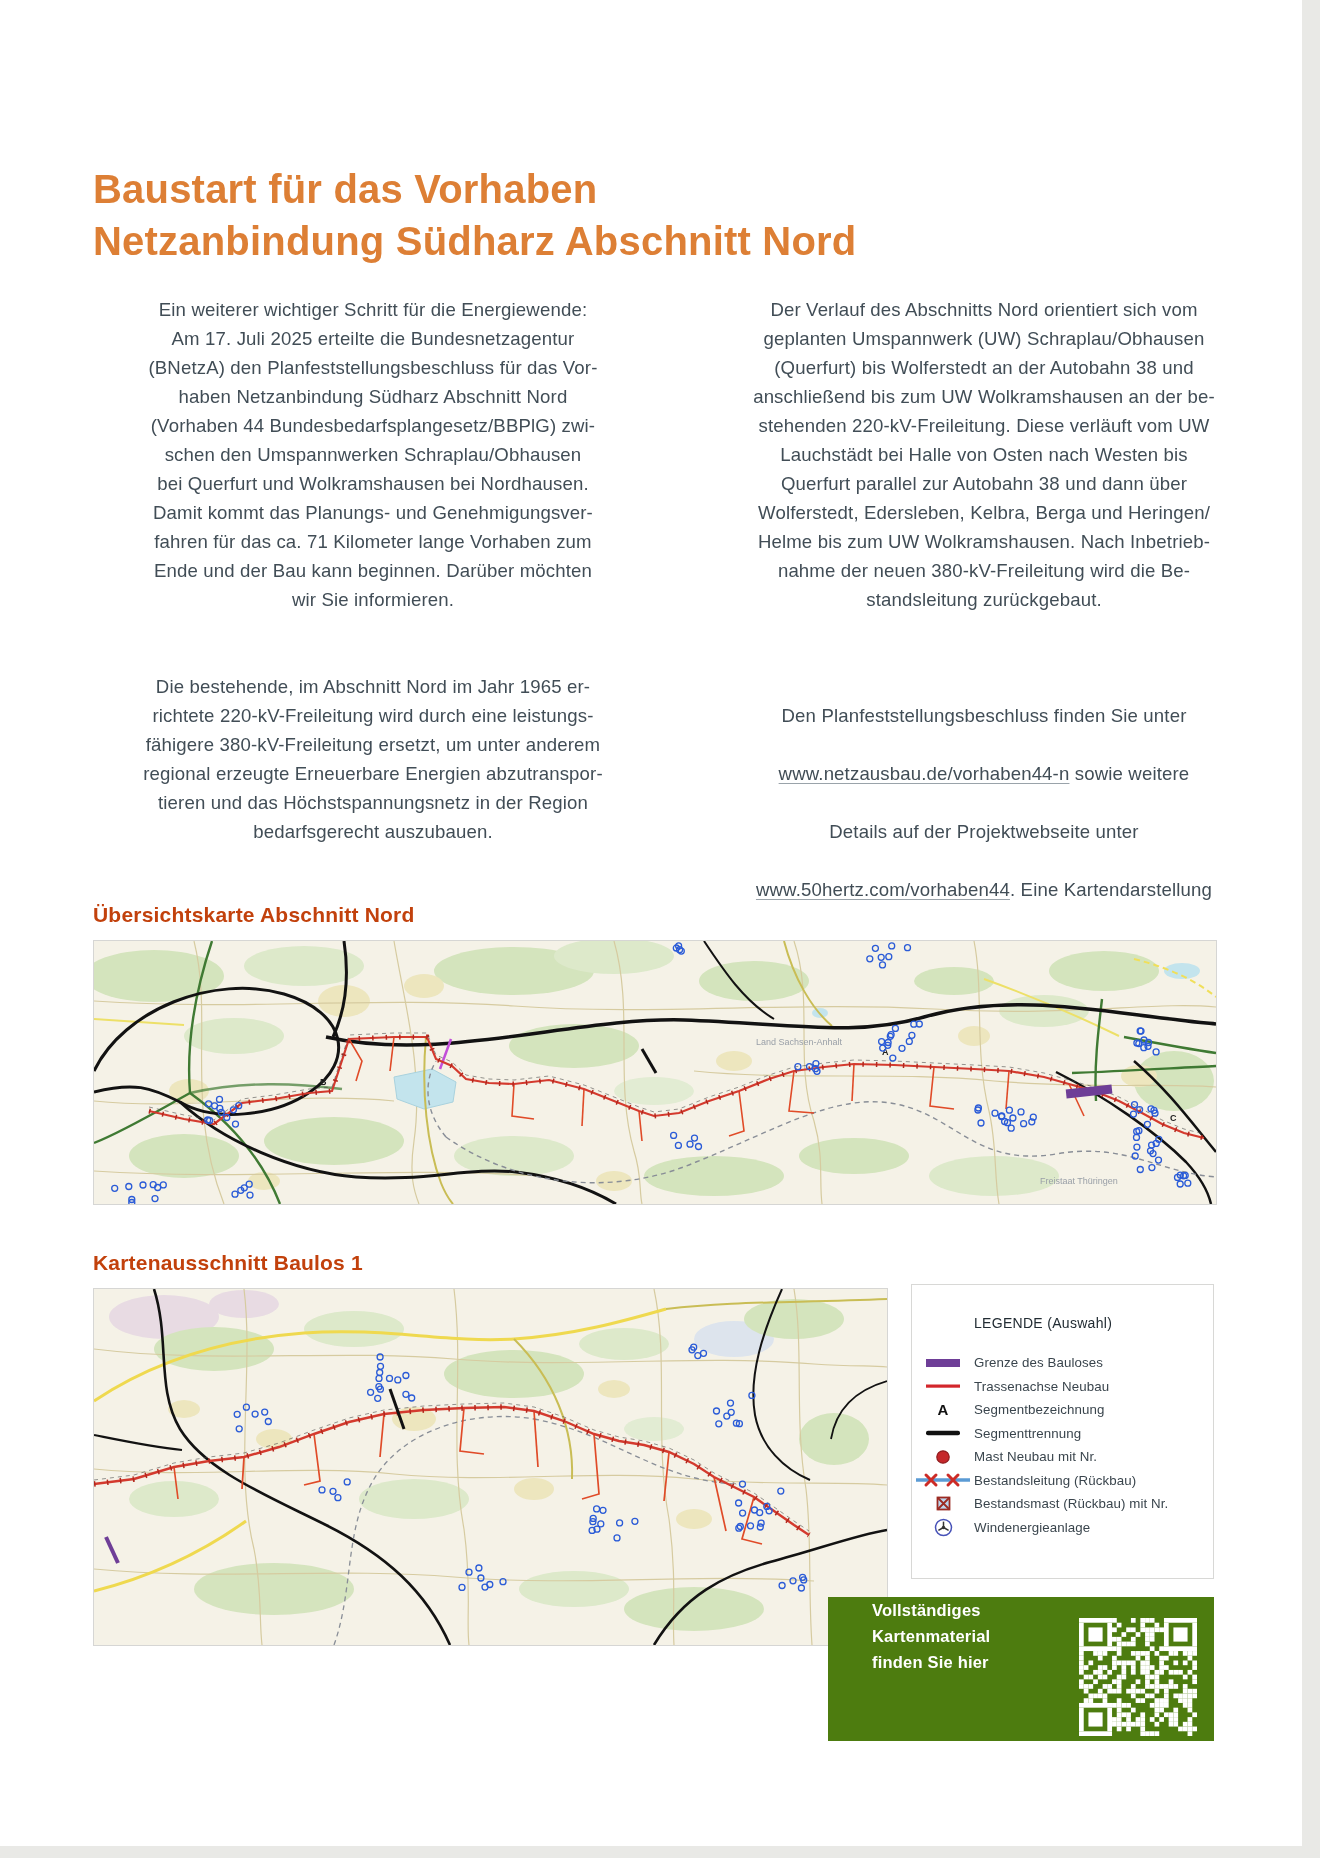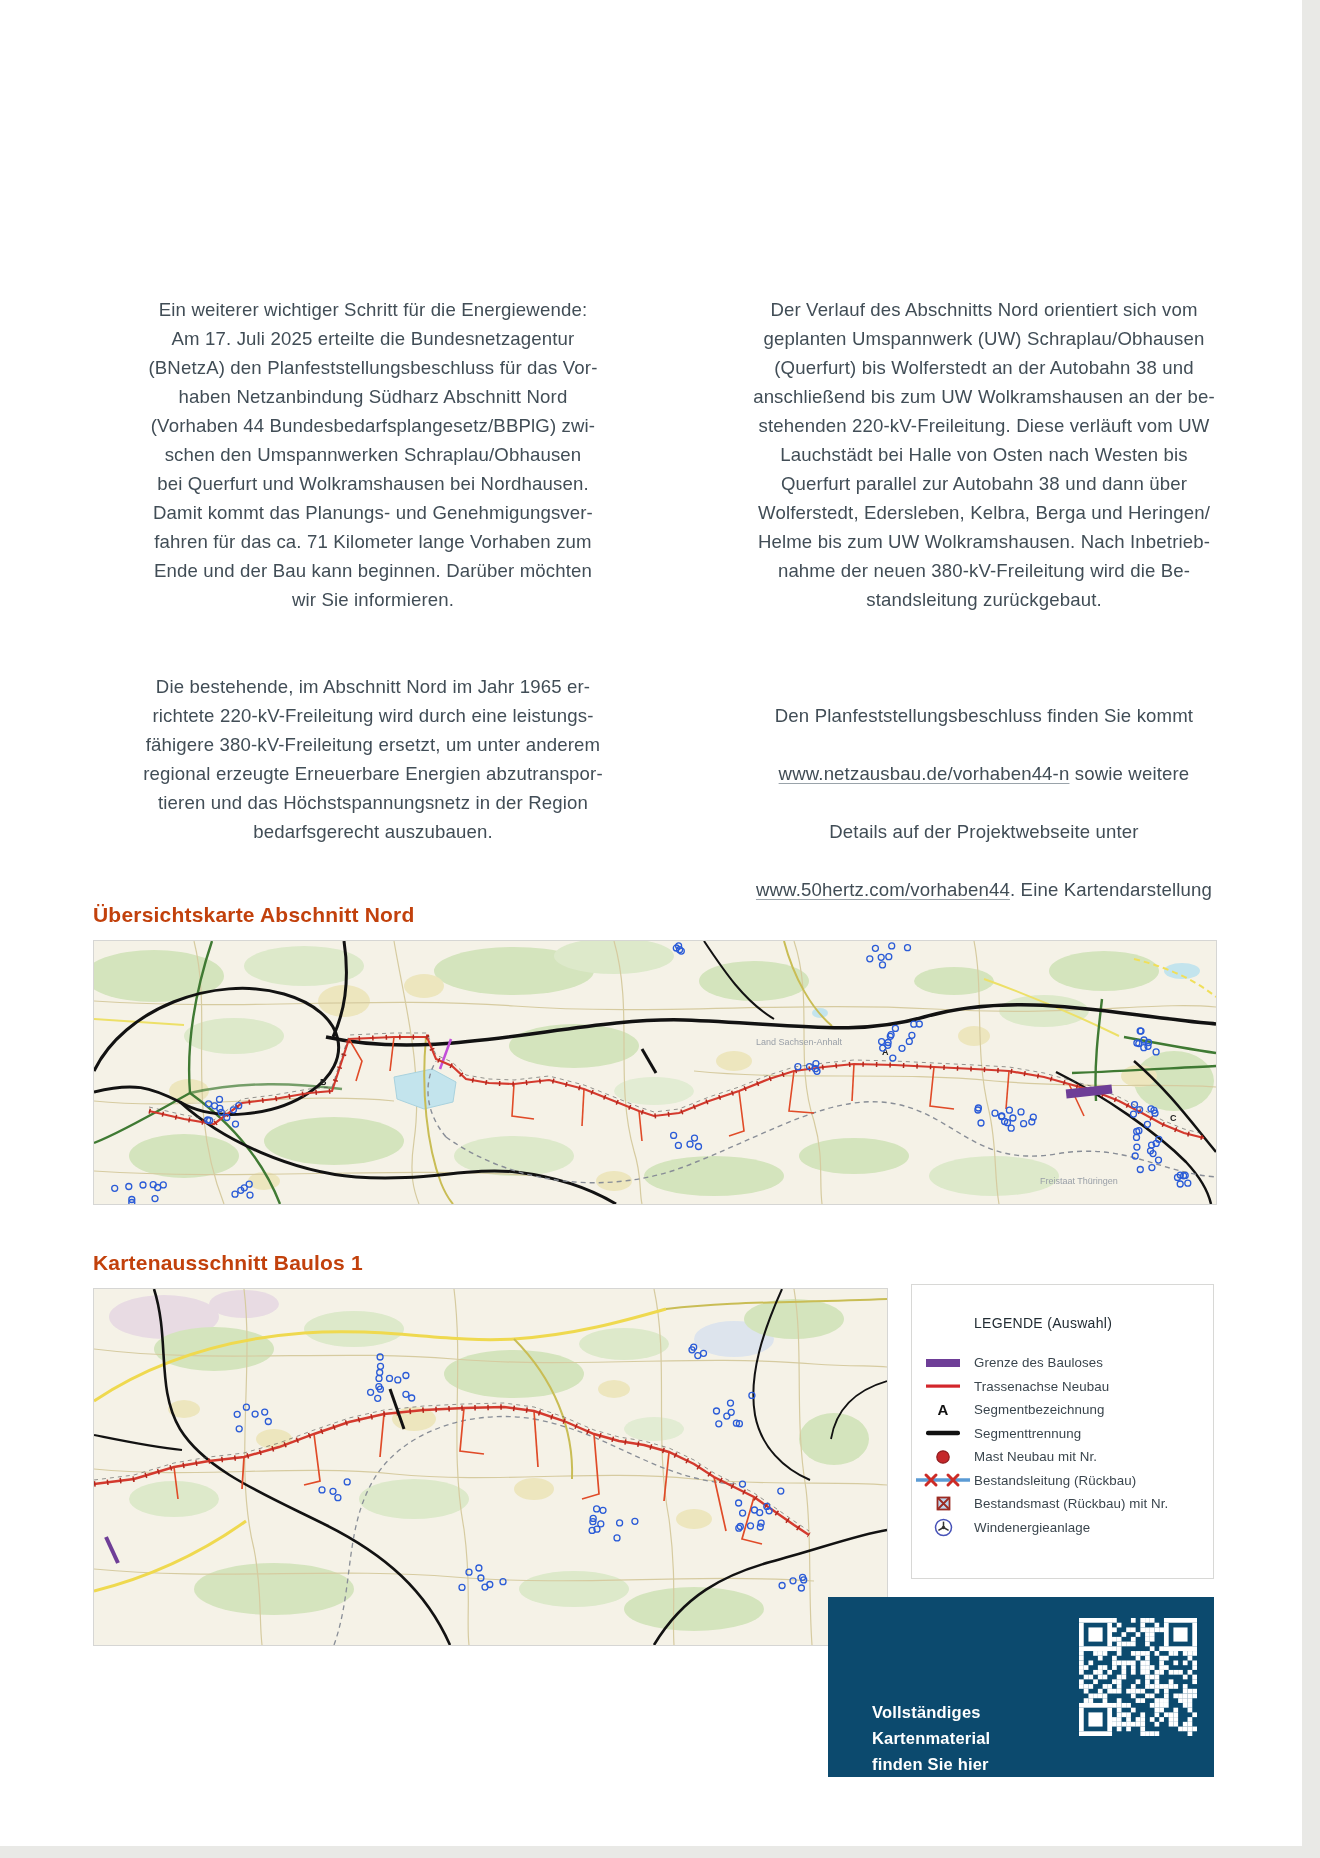--- a/index.html
+++ b/index.html
@@ -57,36 +57,38 @@
   .legend-title{
     font-size:14px;font-weight:normal;color:#222c33;margin:0 0 20px 62px;
     letter-spacing:.3px;
   }
   .legend-row{display:flex;align-items:center;height:23.5px;text-align:center;}
   .legend-sym{width:62px;display:flex;justify-content:center;align-items:center;flex:0 0 62px;}
   .legend-label{font-size:13.3px;color:#3a454d;letter-spacing:.1px;}
   .sym-letter{font-size:15px;font-weight:bold;color:#111;}
   
   .cta{
-    position:absolute;left:828px;top:1597px;width:386px;height:180px;
-    background:#0c4a6e;display:flex;align-items:flex-end;
+    position:absolute;left:828px;top:1597px;width:386px;height:144px;
+    background:#4d7c0f;display:flex;align-items:flex-start;
   }
   .cta-text{
     margin-left:44px;color:#ffffff;font-size:16.5px;font-weight:bold;
     line-height:26px;white-space:pre-line;letter-spacing:.2px;
   }
   .cta-qr{position:absolute;right:17px;top:21px;width:118px;height:118px;}
   
 </style>
 </head>
 <body>
 
 <div class="page">
 
 
+  <h1 class="headline">Baustart für das Vorhaben
+Netzanbindung Südharz Abschnitt Nord</h1>
 
   <div class="col col1">
     <p class="pline">Ein weiterer wichtiger Schritt für die Energiewende:
 Am 17. Juli 2025 erteilte die Bundesnetzagentur
 (BNetzA) den Planfeststellungsbeschluss für das Vor-
 haben Netzanbindung Südharz Abschnitt Nord
 (Vorhaben 44 Bundesbedarfsplangesetz/BBPlG) zwi-
 schen den Umspannwerken Schraplau/Obhausen
 bei Querfurt und Wolkramshausen bei Nordhausen.
 Damit kommt das Planungs- und Genehmigungsver-
@@ -107,21 +109,21 @@
 (Querfurt) bis Wolferstedt an der Autobahn 38 und
 anschließend bis zum UW Wolkramshausen an der be-
 stehenden 220-kV-Freileitung. Diese verläuft vom UW
 Lauchstädt bei Halle von Osten nach Westen bis
 Querfurt parallel zur Autobahn 38 und dann über
 Wolferstedt, Edersleben, Kelbra, Berga und Heringen/
 Helme bis zum UW Wolkramshausen. Nach Inbetrieb-
 nahme der neuen 380-kV-Freileitung wird die Be-
 standsleitung zurückgebaut.</p>
     <p>
-      <span>Den Planfeststellungsbeschluss finden Sie kommt</span><br>
+      <span>Den Planfeststellungsbeschluss finden Sie unter</span><br>
       <span class="doclink">www.netzausbau.de/vorhaben44-n</span><span> sowie weitere</span><br>
       <span>Details auf der Projektwebseite unter</span><br>
       <span class="doclink">www.50hertz.com/vorhaben44</span><span>. Eine Kartendarstellung</span><br>
       <span>finden Sie unten auf dieser Seite sowie auf unserer</span><br>
       <span class="doclink">Webseite</span><span>.</span>
     </p>
   </div>
 
   <div class="section-heading sh1">Übersichtskarte Abschnitt Nord</div>
 

